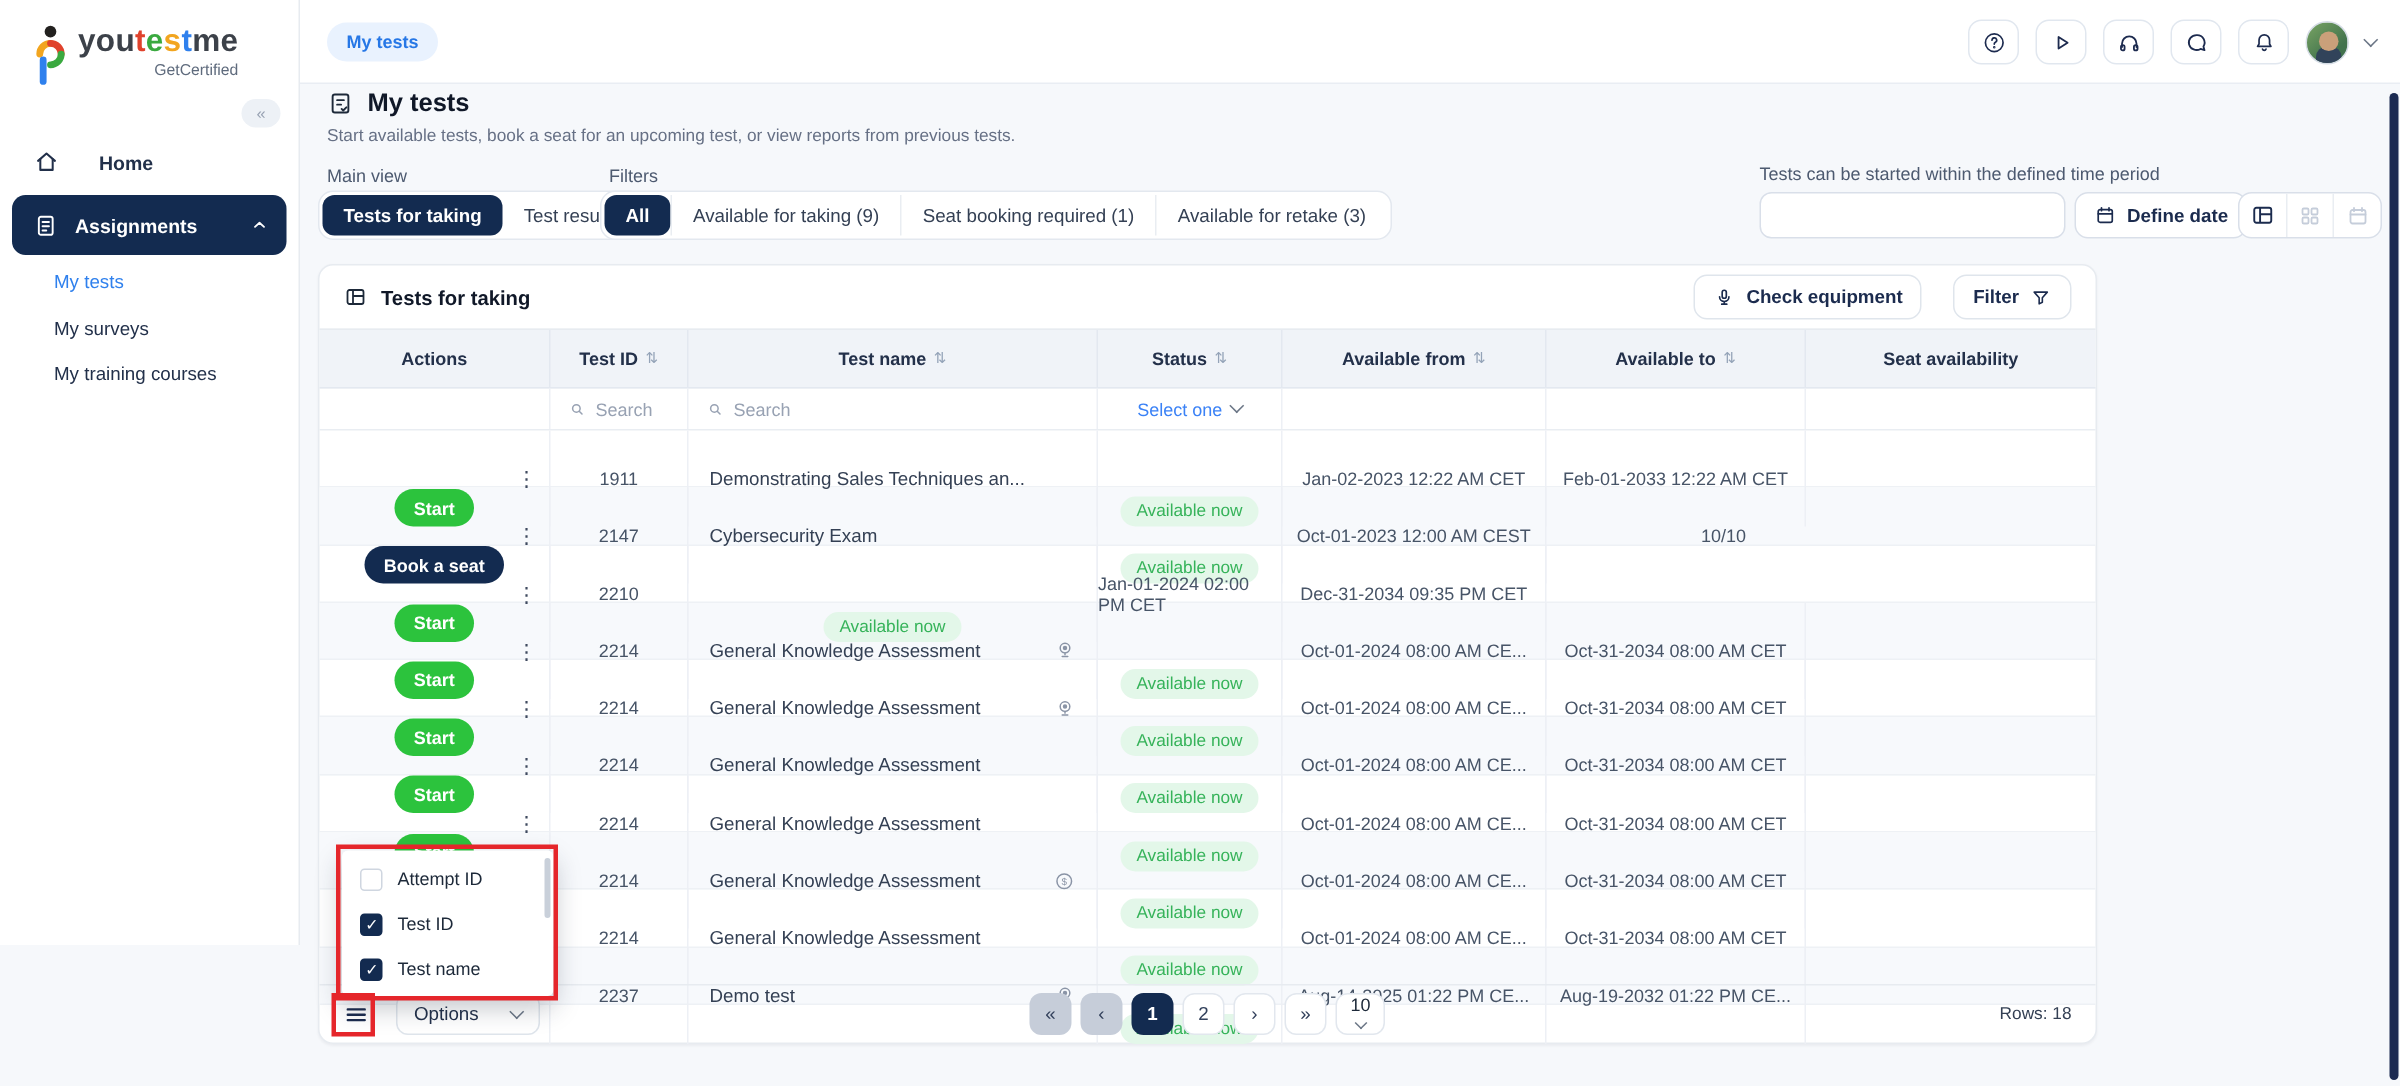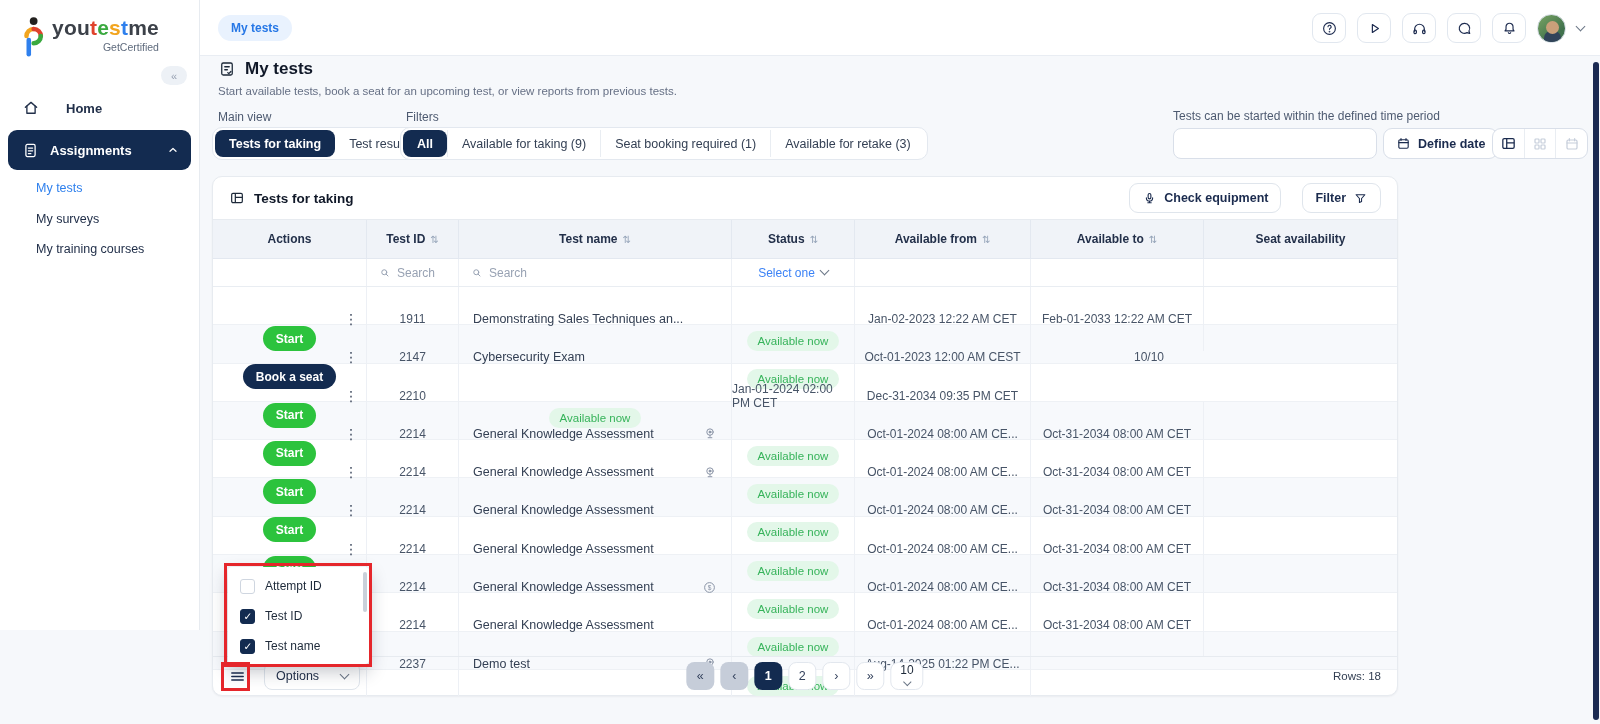--- a/index.html
+++ b/index.html
@@ -540,20 +540,21 @@
               <circle cx="12" cy="9.5" r="5.5"></circle>
               <circle cx="12" cy="9.5" r="1.7" fill="currentColor"></circle>
               <path d="M12 15v2M8.8 19.2h6.4"></path>
             </svg>
         </span>
       </div>
       <div class="cell c-status">
           <span class="badge">Available now</span>
         </div>
       <div class="cell c-date">Aug-14-2025 01:22 PM CE...</div>
+      <div class="cell c-date">Aug-19-2032 01:22 PM CE...</div>
       <div class="cell c-seat"></div>
     </div>
 
     <div class="card-footer">
       <div class="hamburger">
         <svg width="17" height="17" viewBox="0 0 24 24" fill="none" stroke="currentColor" stroke-width="2.2" stroke-linecap="round">
           <path d="M4 7h16M4 12h16M4 17h16"></path>
         </svg>
       </div>
       <div class="options-btn">

